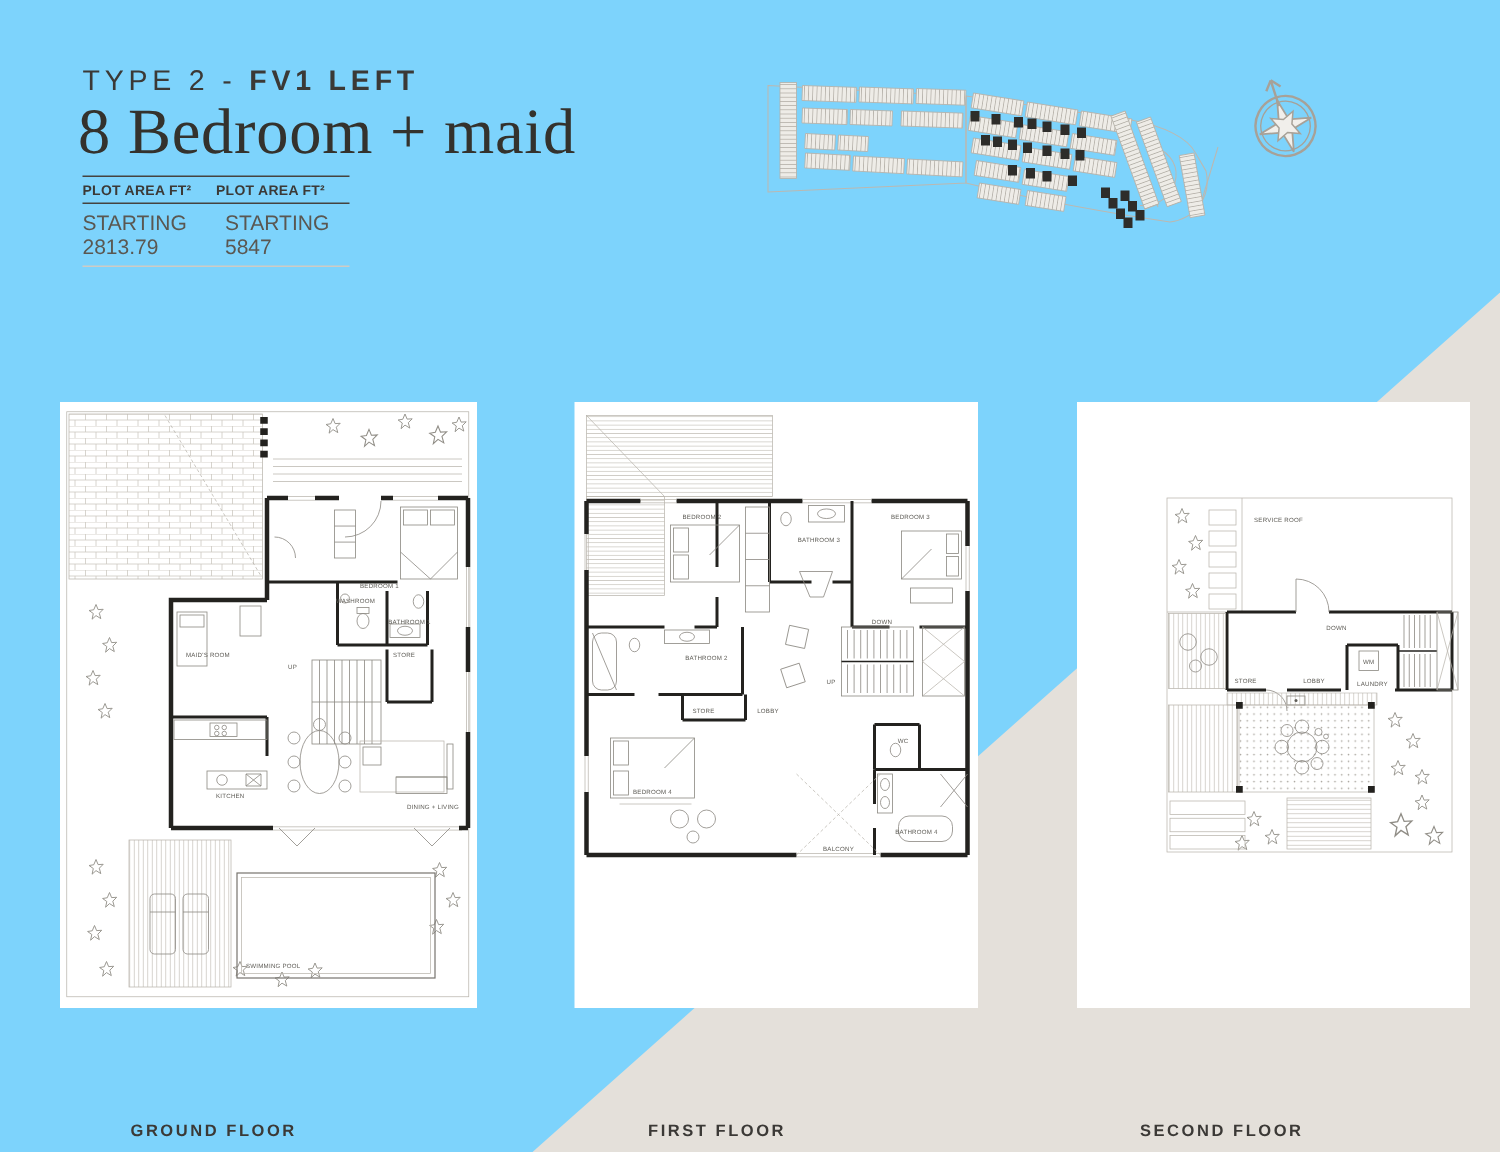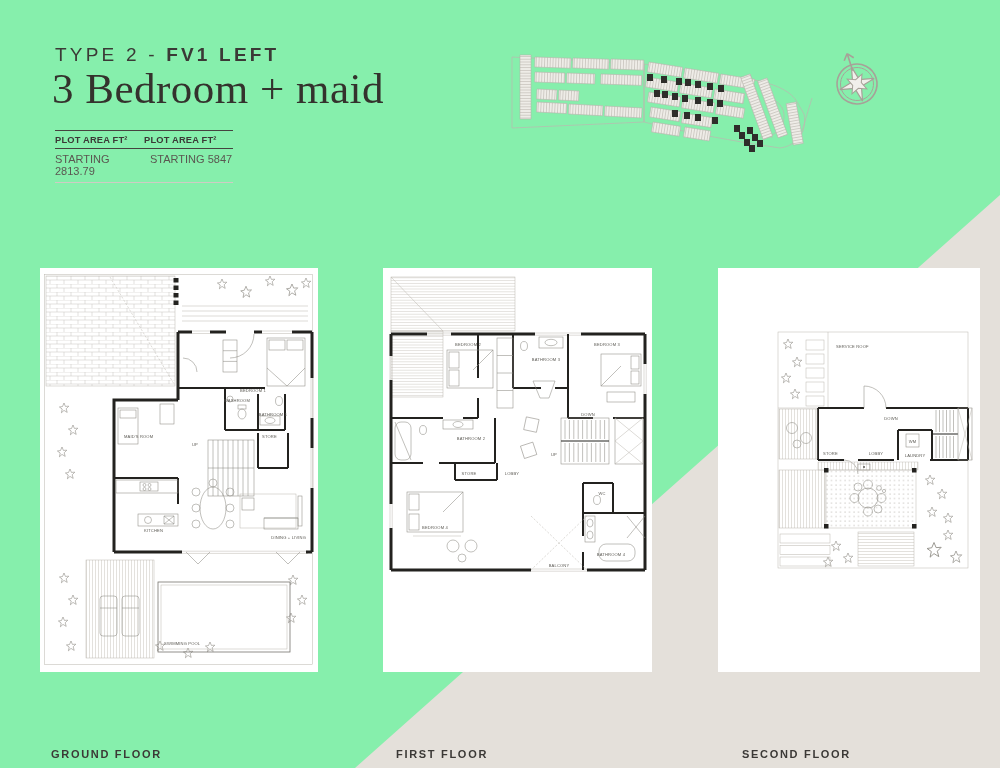--- a/index.html
+++ b/index.html
@@ -1,58 +1,58 @@
 <!DOCTYPE html>
 <html><head>
 <meta charset="utf-8">
 <style>
   html,body{margin:0;padding:0;background:#d8d5d0;}
-  .page{position:relative;width:1000px;height:768px;background:#86efac;
+  .page{position:relative;width:1000px;height:768px;background:#7dd3fc;
         font-family:"Liberation Sans",sans-serif;overflow:hidden;}
   .diag{position:absolute;inset:0;background:#e4e0da;
         clip-path:polygon(100% 25.4%,35.5% 100%,100% 100%);}
   .hdr-type{position:absolute;left:55px;top:44px;font-size:19px;letter-spacing:3.2px;
         color:#3b3936;font-weight:500;}
   .hdr-type .b{font-weight:800;}
   .hdr-title{position:absolute;left:52px;top:64px;font-family:"Liberation Serif",serif;
         font-size:43px;font-weight:400;color:#34322d;letter-spacing:.5px;}
-  .area-table{position:absolute;left:55px;top:130px;width:178px;color:#3b3936;}
+  .area-table{position:absolute;left:55px;top:117px;width:178px;color:#3b3936;}
   .area-table .row{display:flex;}
   .area-table .row>div{width:89px;}
   .area-table .head{border-top:1.5px solid #45433f;border-bottom:1px solid #45433f;
         padding:4px 0 3px;font-size:9.3px;font-weight:700;letter-spacing:.2px;}
   .area-table .vals{border-bottom:1px solid #cfcbc4;padding:4px 0 5px;
-        font-size:11px;color:#5a5751;gap:12px;}
+        font-size:14px;color:#5a5751;gap:12px;}
   .panel{position:absolute;top:268px;background:#ffffff;}
   .p-ground{left:40px;width:278px;height:404px;}
   .p-first{left:383px;width:269px;height:404px;}
   .p-second{left:718px;width:262px;height:404px;}
   .floor-label{position:absolute;top:748px;font-size:11px;font-weight:700;
-        letter-spacing:1.7px;color:#3b3936;}
-  .fl-g{left:51px;} .fl-f{left:396px;} .fl-s{left:742px;}
+        letter-spacing:1.7px;color:#3b3936;margin-left:36px;}
+  .fl-g{left:51px;} .fl-f{left:396px;} .fl-s{left:724px;}
   .siteplan{position:absolute;left:504px;top:40px;}
   .compass{position:absolute;left:820px;top:44px;}
   
   svg{display:block;}
   .w{stroke:#23221f;stroke-width:3;fill:none;}
   .w2{stroke:#23221f;stroke-width:2;fill:none;}
   .tn{stroke:#8e8b84;stroke-width:.55;fill:none;}
   .lt{stroke:#bab6ae;stroke-width:.5;fill:none;}
   .dsh{stroke-dasharray:2.2,1.6;}
   .lbl{font-family:"Liberation Sans",sans-serif;font-size:4.1px;fill:#5e5c56;letter-spacing:.15px;}
   .cmp{stroke:#a7a198;fill:none;}
 </style>
 </head>
 <body>
 
 <div class="page">
   <div class="diag"></div>
 
   <div class="hdr-type"><span>TYPE 2 - </span><span class="b">FV1 LEFT</span></div>
-  <div class="hdr-title">3 Bedroom + maid</div>
+  <div class="hdr-title">8 Bedroom + maid</div>
 
   <div class="area-table">
     <div class="row head">
       <div>PLOT AREA FT²</div>
       <div>PLOT AREA FT²</div>
     </div>
     <div class="row vals">
       <div>STARTING 2813.79</div>
       <div>STARTING 5847</div>
     </div>

